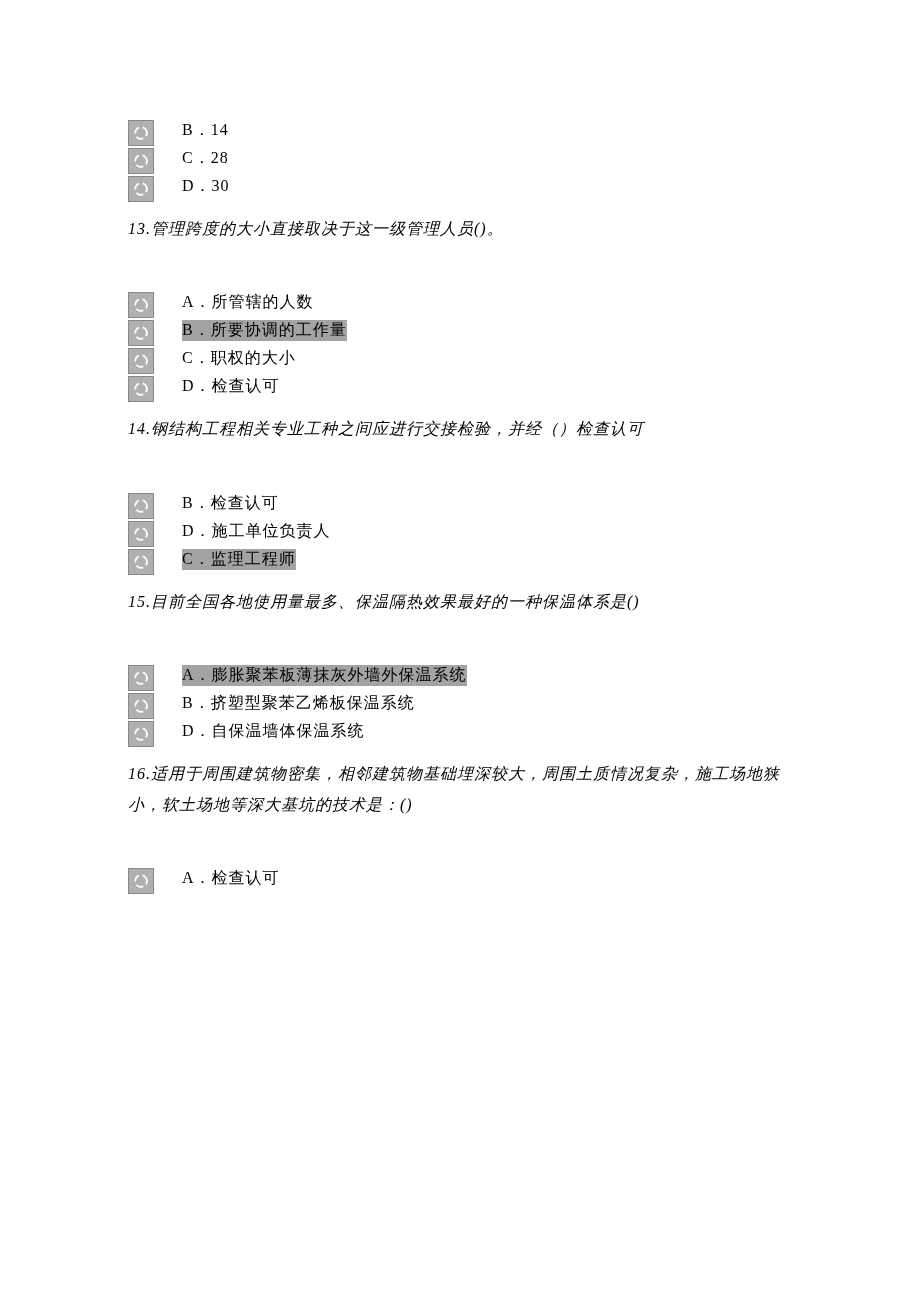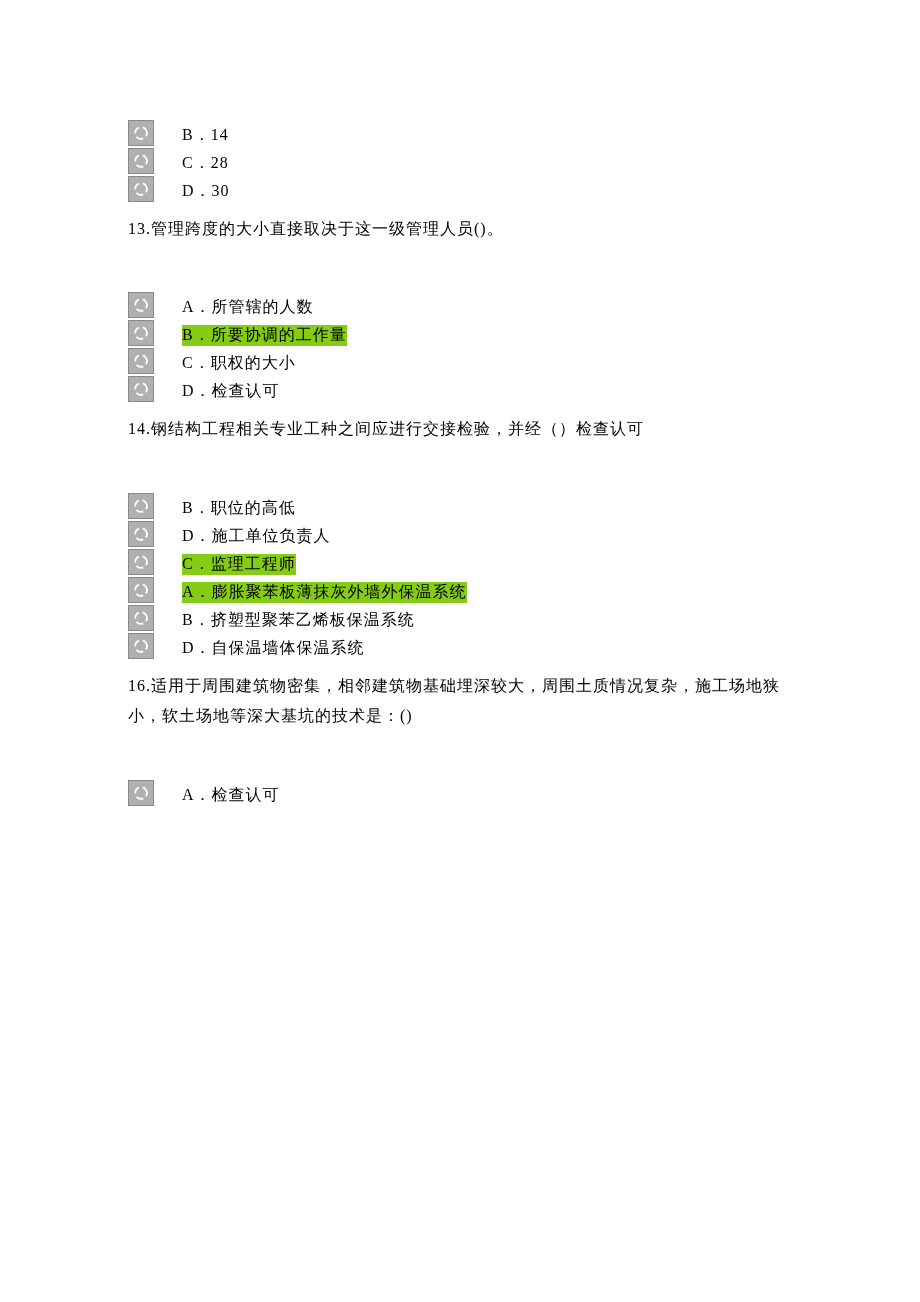--- a/index.html
+++ b/index.html
@@ -6,21 +6,21 @@
     body {
       width: 920px;
       background: #ffffff;
       font-family: "SimSun", "宋体", serif;
       font-size: 16px;
       color: #000;
       padding: 120px 0 60px 128px;
     }
     .option-row {
       display: flex;
-      align-items: flex-end;
+      align-items: flex-start;
       margin-bottom: 25px;
     }
     .radio-box {
       width: 26px;
       height: 26px;
       background: #b0b0b0;
       border: 1px solid #888;
       display: flex;
       align-items: center;
       justify-content: center;
@@ -29,28 +29,29 @@
     .radio-box svg {
       width: 18px;
       height: 18px;
     }
     .option-text {
       margin-left: 28px;
       font-family: "SimSun", "宋体", serif;
       letter-spacing: 1px;
     }
     .option-text.hl {
-      background: #84cc16;
+      background: #a3a3a3;
     }
     .question {
       margin-top: 12px;
       margin-bottom: 48px;
       line-height: 1.9;
       max-width: 680px;
       letter-spacing: 1px;
+      font-style: italic;
     }
     .block { margin-bottom: 2px; }
   </style>
 </head>
 <body>
 
 <div id="content">
     <div class="option-row block">
       <div class="radio-box">
         <svg viewBox="0 0 20 20">
@@ -108,38 +109,39 @@
       </div>
       <span class="option-text">D．检查认可</span>
     </div>
     <div class="question">14.钢结构工程相关专业工种之间应进行交接检验，并经（）检查认可</div>
     <div class="option-row block">
       <div class="radio-box">
         <svg viewBox="0 0 20 20">
           <circle cx="10" cy="10" r="6.5" fill="none" stroke="#fff" stroke-width="2" stroke-dasharray="8 4" transform="rotate(-40 10 10)"></circle>
         </svg>
       </div>
-      <span class="option-text">B．职位的高低</span>
+      <span class="option-text">B．检查认可</span>
     </div>
     <div class="option-row block">
       <div class="radio-box">
         <svg viewBox="0 0 20 20">
           <circle cx="10" cy="10" r="6.5" fill="none" stroke="#fff" stroke-width="2" stroke-dasharray="8 4" transform="rotate(-40 10 10)"></circle>
         </svg>
       </div>
       <span class="option-text">D．施工单位负责人</span>
     </div>
     <div class="option-row block">
       <div class="radio-box">
         <svg viewBox="0 0 20 20">
           <circle cx="10" cy="10" r="6.5" fill="none" stroke="#fff" stroke-width="2" stroke-dasharray="8 4" transform="rotate(-40 10 10)"></circle>
         </svg>
       </div>
       <span class="option-text hl">C．监理工程师</span>
     </div>
+    <div class="question">15.目前全国各地使用量最多、保温隔热效果最好的一种保温体系是()</div>
     <div class="option-row block">
       <div class="radio-box">
         <svg viewBox="0 0 20 20">
           <circle cx="10" cy="10" r="6.5" fill="none" stroke="#fff" stroke-width="2" stroke-dasharray="8 4" transform="rotate(-40 10 10)"></circle>
         </svg>
       </div>
       <span class="option-text hl">A．膨胀聚苯板薄抹灰外墙外保温系统</span>
     </div>
     <div class="option-row block">
       <div class="radio-box">

